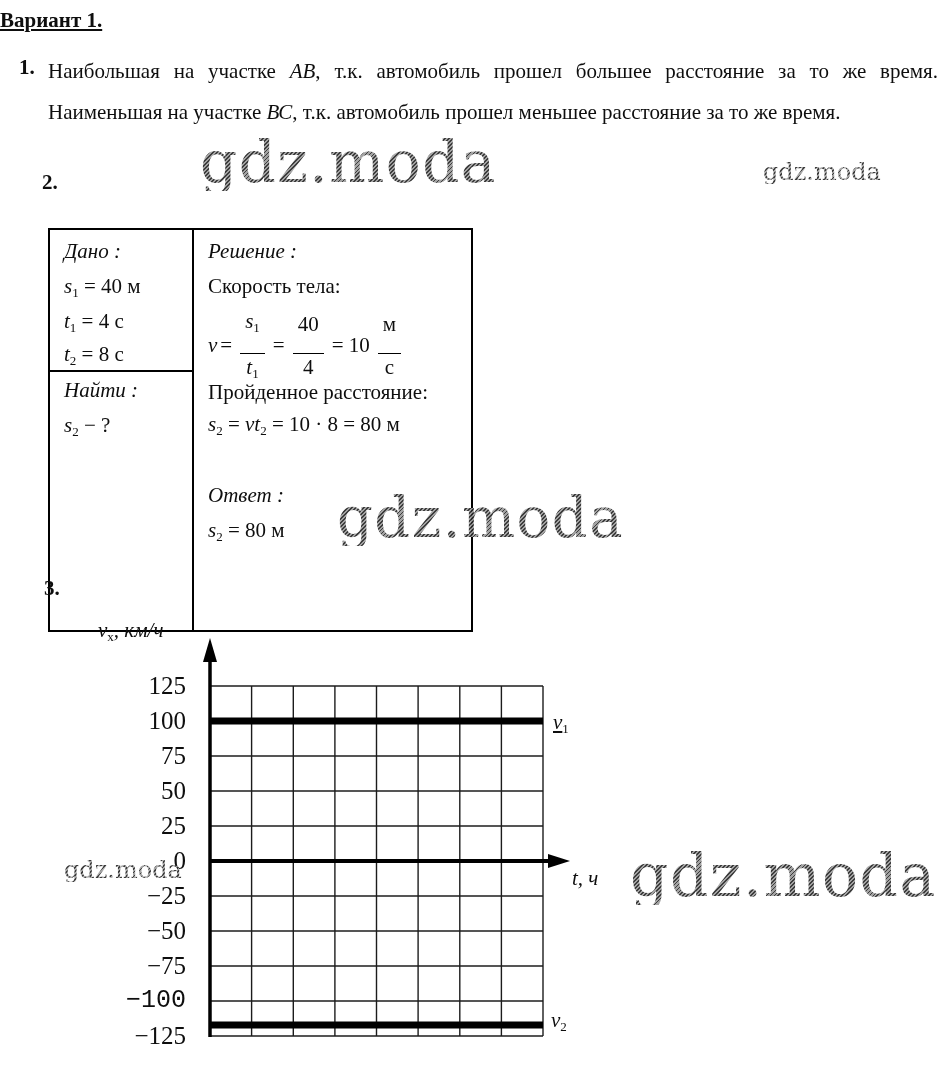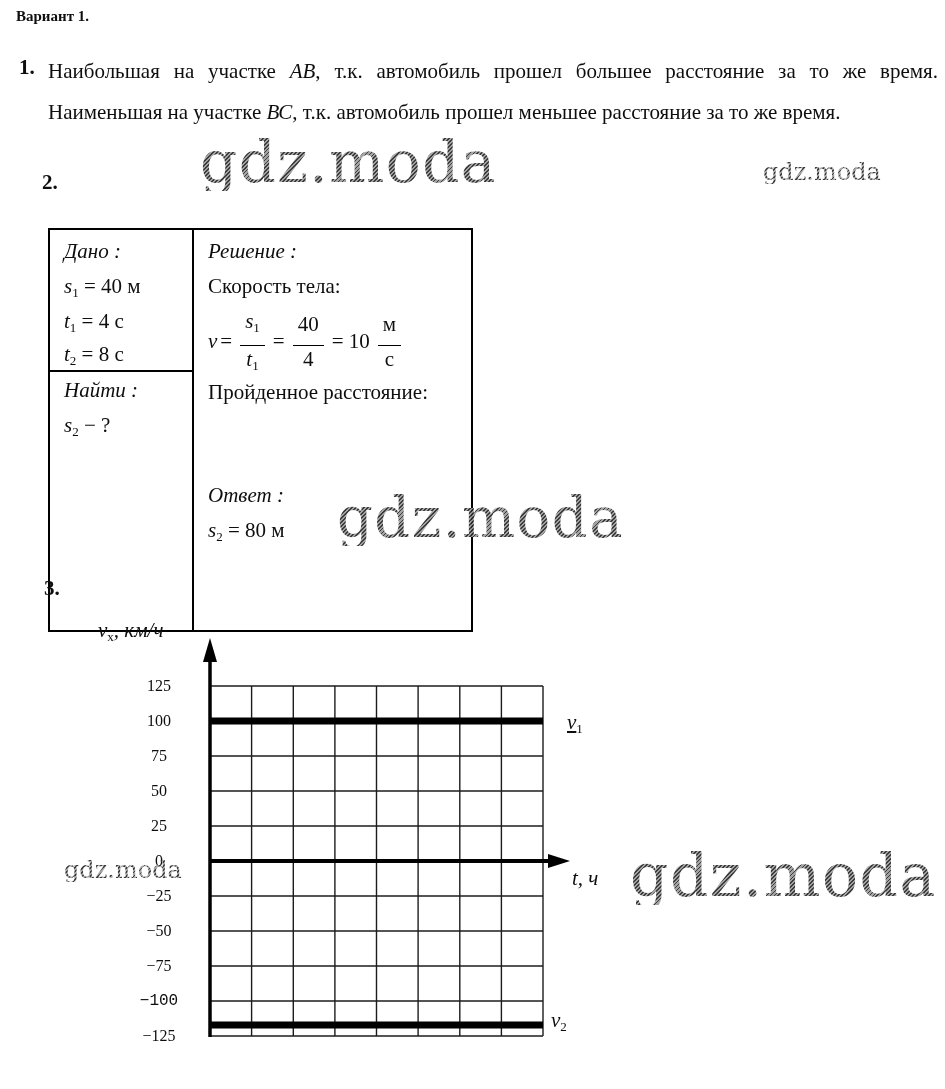--- a/index.html
+++ b/index.html
@@ -32,33 +32,33 @@
     font-size:21px;line-height:41px;text-align:justify;
   }
   
   .tbl{left:48px;top:228px;width:425px;height:404px;border:2px solid #000;box-sizing:border-box;font-size:21px;}
   .tbl-vline{position:absolute;left:142px;top:0;width:0;height:100%;border-left:2px solid #000;}
   .tbl-hline{position:absolute;left:0;top:140px;width:142px;height:0;border-top:2px solid #000;}
   .tl{position:absolute;white-space:nowrap;}
   .ss{font-size:13px;vertical-align:-4px;font-style:normal;}
   .frow{display:flex;align-items:center;white-space:nowrap;}
   .frac{display:inline-block;text-align:center;margin:0 5px;}
-  .frac .fn{display:block;padding:0 5px 10px;border-bottom:1.7px solid #000;line-height:1.05;}
+  .frac .fn{display:block;padding:0 5px 18px;border-bottom:1.7px solid #000;line-height:1.05;}
   .frac .fd{display:block;padding-top:2px;line-height:1.05;}
   .eqs{margin:0 3px;}
   
-  .ytick{position:absolute;left:120px;width:78px;height:28px;line-height:28px;
-         text-align:center;font-size:16px;white-space:nowrap;}
+  .ytick{position:absolute;left:108px;width:78px;height:28px;line-height:28px;
+         text-align:right;font-size:25px;white-space:nowrap;}
   .axlabel{position:absolute;font-size:21px;font-style:italic;white-space:nowrap;}
   .numlbl{font-size:21px;font-weight:bold;}
 </style>
 </head>
 <body>
 
-<div class="abs b" style="left:16px;top:8px;font-size:15px;">Вариант 1.</div>
+<div class="abs b" style="left:0;top:8px;font-size:21px;text-decoration:underline;">Вариант 1.</div>
 
 <div class="abs numlbl" style="left:19px;top:55px;">1.</div>
 <div class="abs para">
   <span>Наибольшая на участке </span><span class="i">АВ</span><span>, т.к. автомобиль прошел большее расстояние за то же время. Наименьшая на участке </span><span class="i">ВС</span><span>, т.к. автомобиль прошел меньшее расстояние за то же время.</span>
 </div>
 
 <div class="abs wm wm-big" style="left:200px;top:133px;">gdz.moda</div>
 <div class="abs wm wm-small" style="left:763px;top:160px;">gdz.moda</div>
 
 <div class="abs numlbl" style="left:42px;top:170px;">2.</div>
@@ -90,20 +90,21 @@
       <span class="fd">4</span>
     </span>
     <span class="eqs">= 10</span>
     <span class="frac">
       <span class="fn">м</span>
       <span class="fd">с</span>
     </span>
   </div>
 
   <div class="tl" style="left:158px;top:150px;">Пройденное расстояние:</div>
+  <div class="tl" style="left:158px;top:182px;"><span class="i">s</span><span class="ss">2</span><span> = </span><span class="i">vt</span><span class="ss">2</span><span> = 10 · 8 = 80 м</span></div>
 
   <div class="tl i" style="left:158px;top:253px;">Ответ :</div>
   <div class="tl" style="left:158px;top:288px;"><span class="i">s</span><span class="ss">2</span><span> = 80 м</span></div>
 </div>
 
 <div class="abs wm wm-mid" style="left:337px;top:490px;">gdz.moda</div>
 
 <div class="abs numlbl" style="left:44px;top:576px;">3.</div>
 
 <div class="abs" style="left:0;top:0;width:763px;height:1089px;">
@@ -157,18 +158,18 @@
       <polygon points="440,231 418,224 418,238" fill="#000"></polygon>
     </g>
 
     <line x1="80" y1="91" x2="413" y2="91" stroke="#000" stroke-width="7"></line>
 
     <line x1="80" y1="395" x2="413" y2="395" stroke="#000" stroke-width="7"></line>
   </svg>
 
   <div class="axlabel" style="left:572px;top:866px;"><span>t</span><span>, ч</span></div>
 
-  <div class="axlabel" style="left:567px;top:710px;text-decoration:underline;"><span>v</span><span class="ss i">1</span></div>
+  <div class="axlabel" style="left:553px;top:710px;text-decoration:underline;"><span>v</span><span class="ss i">1</span></div>
   <div class="axlabel" style="left:551px;top:1008px;"><span>v</span><span class="ss i">2</span></div>
 
   <div class="abs wm wm-small" style="left:64px;top:858px;">gdz.moda</div>
   <div class="abs wm wm-big" style="left:630px;top:845px;font-size:60px;">gdz.moda</div>
 </div>
 
 </body></html>

